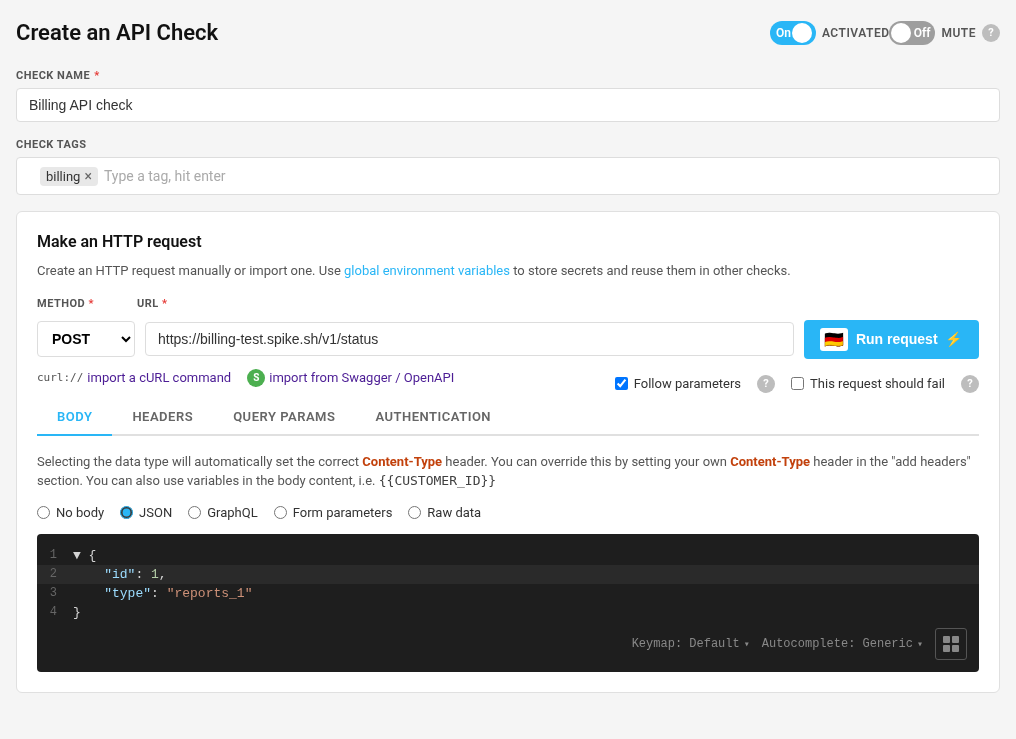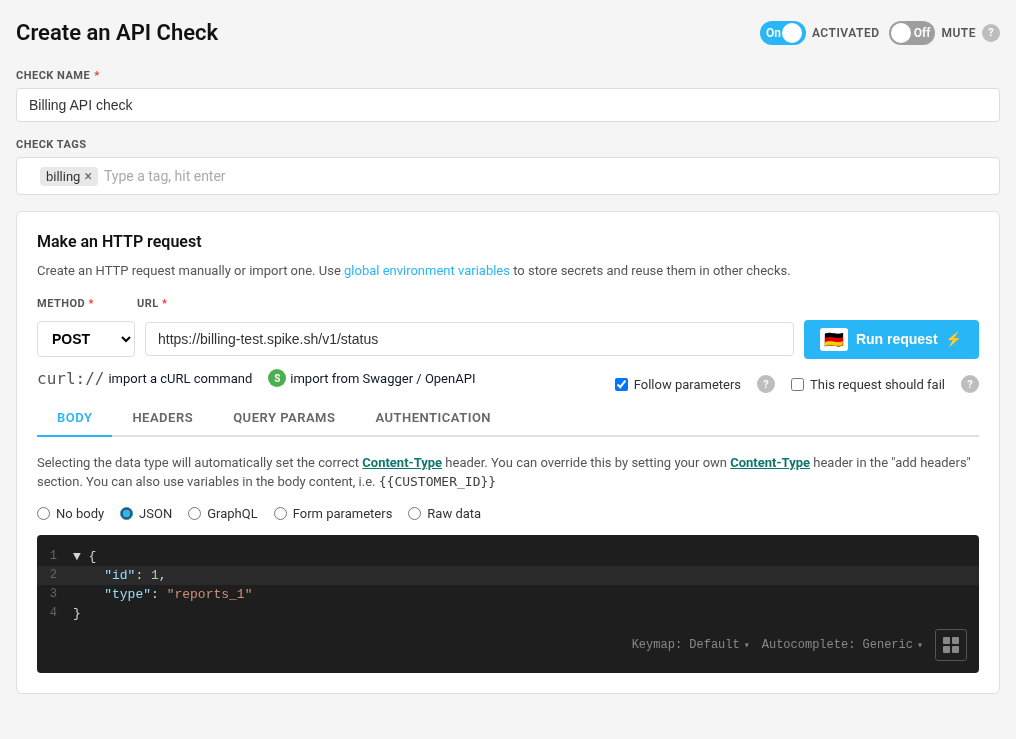--- a/index.html
+++ b/index.html
@@ -23,21 +23,20 @@
       margin-bottom: 24px;
     }
     .page-title {
       font-size: 22px;
       font-weight: 600;
       color: #111;
     }
     .header-controls {
       display: flex;
       align-items: flex-end;
-      gap: 10px;
       padding-left: 12px;
     }
     .toggle-group {
       display: flex;
       align-items: center;
       gap: 6px;
     }
     .toggle {
       display: inline-flex;
       align-items: center;
@@ -243,25 +242,25 @@
       margin-bottom: 12px;
     }
     .import-curl {
       display: flex;
       align-items: center;
       gap: 4px;
       font-size: 12px;
     }
     .curl-label {
       font-family: monospace;
-      font-size: 16px;
+      font-size: 11px;
       color: #555;
     }
     .import-link {
-      color: #0f172a;
+      color: #4c1d95;
       text-decoration: none;
       font-size: 13px;
       cursor: pointer;
     }
     .swagger-icon {
       width: 18px;
       height: 18px;
       border-radius: 50%;
       background: #4caf50;
       color: white;
@@ -315,21 +314,21 @@
       color: #29b6f6;
       border-bottom-color: #29b6f6;
     }
 
     .body-description {
       font-size: 13px;
       color: #555;
       margin-bottom: 14px;
       line-height: 1.5;
     }
-    .body-description strong { color: #0f766e; text-decoration: underline; }
+    .body-description strong { color: #c2410c; }
 
     .radio-group {
       display: flex;
       align-items: center;
       gap: 16px;
       margin-bottom: 14px;
       flex-wrap: wrap;
     }
     .radio-label {
       display: flex;

